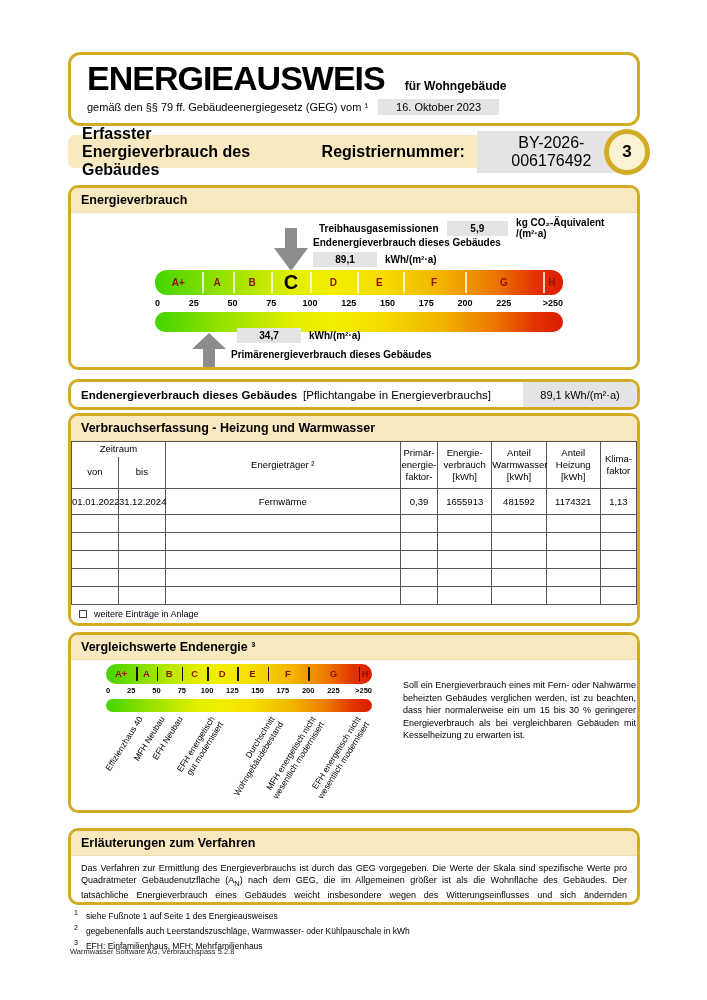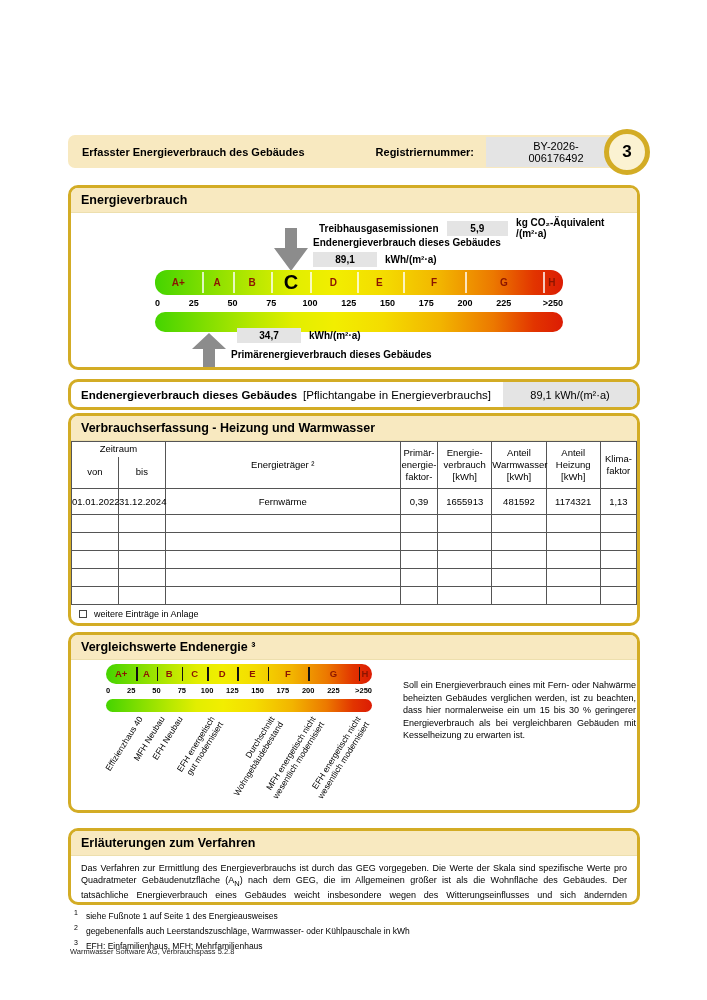--- a/index.html
+++ b/index.html
@@ -19,21 +19,21 @@
   .title-box{position:absolute;left:68px;top:52px;width:572px;height:74px;
     border:3px solid var(--gold);border-radius:12px;background:#fff;padding:6px 16px 4px;}
   .title-row{display:flex;align-items:baseline;}
   .main-title{font-size:34px;font-weight:bold;letter-spacing:-1px;line-height:1.05;}
   .title-suffix{font-size:12px;font-weight:bold;margin-left:20px;}
   .subtitle-row{display:flex;align-items:center;font-size:11px;margin-top:2px;}
   .date-box{background:var(--graybox);padding:2px 18px;margin-left:10px;font-size:11px;}
 
   
   .reg-band{position:absolute;left:68px;top:135px;width:572px;height:33px;background:var(--cream);
-    border-radius:7px;display:flex;align-items:center;padding:0 14px;font-size:11px;}
+    border-radius:7px;display:flex;align-items:center;padding:0 14px;font-size:16px;}
   .reg-title{font-weight:bold;width:288px;}
   .reg-label{font-weight:bold;padding-left:48px;}
   .reg-value{background:var(--graybox);padding:3px 26px;margin-left:12px;min-width:140px;text-align:center;}
   .page-circle{position:absolute;left:604px;top:129px;width:46px;height:46px;border-radius:50%;
     border:5px solid var(--gold);background:#FBF2D2;display:flex;align-items:center;justify-content:center;
     font-size:17px;font-weight:bold;}
 
   
   .gold-box{position:absolute;left:68px;width:572px;border:3px solid var(--gold);
     border-radius:10px;background:#fff;overflow:hidden;}
@@ -60,21 +60,21 @@
   .tick.t-last{transform:translateX(-100%);}
   .bar2{position:absolute;left:84px;top:124px;width:408px;height:20px;background:var(--grad);border-radius:10px;}
   .up-arrow{position:absolute;left:121px;top:145px;}
   .pe-value-row{position:absolute;left:160px;top:140px;display:flex;align-items:center;font-size:10px;font-weight:bold;padding-left:6px;}
   .pe-label{position:absolute;left:160px;top:161px;font-size:10px;font-weight:bold;}
 
   
   .pflicht-band{top:379px;height:31px;display:flex;align-items:center;padding-left:10px;}
   .pf-label{font-size:11.5px;font-weight:bold;}
   .pf-note{font-size:11.5px;margin-left:6px;flex:1;}
-  .pf-value{background:var(--graybox);align-self:stretch;width:134px;display:flex;
+  .pf-value{background:var(--graybox);align-self:stretch;width:114px;display:flex;
     align-items:center;justify-content:center;font-size:11px;}
 
   
   .vt-box{top:413px;height:213px;}
   table.vt{width:100%;border-collapse:collapse;font-size:9.5px;table-layout:fixed;}
   table.vt th,table.vt td{border:1px solid #555;font-weight:normal;text-align:center;
     vertical-align:middle;white-space:pre-line;line-height:1.25;}
   table.vt tr.h1 th{height:15px;border-bottom:none;}
   table.vt tr.h2 th{height:32px;border-top:none;}
   table.vt th[rowspan]{border-top:1px solid #555;border-bottom:1px solid #555;}
@@ -102,20 +102,30 @@
   
   .footnotes{position:absolute;left:74px;top:908px;font-size:8.5px;line-height:1.55;}
   .footnotes sup{font-size:7px;margin-right:8px;}
   .doc-footer{position:absolute;left:70px;top:947px;font-size:7.5px;color:#222;}
 </style>
 </head>
 <body>
 
 <div class="page">
 
+  <div class="title-box">
+    <div class="title-row">
+      <span class="main-title">ENERGIEAUSWEIS</span>
+      <span class="title-suffix">für Wohngebäude</span>
+    </div>
+    <div class="subtitle-row">
+      <span>gemäß den §§ 79 ff. Gebäudeenergiegesetz (GEG) vom ¹</span>
+      <span class="date-box">16. Oktober 2023</span>
+    </div>
+  </div>
 
   <div class="reg-band">
     <span class="reg-title">Erfasster Energieverbrauch des Gebäudes</span>
     <span class="reg-label">Registriernummer:</span>
     <span class="reg-value">BY-2026-006176492</span>
   </div>
   <div class="page-circle">
     <span>3</span>
   </div>
 

